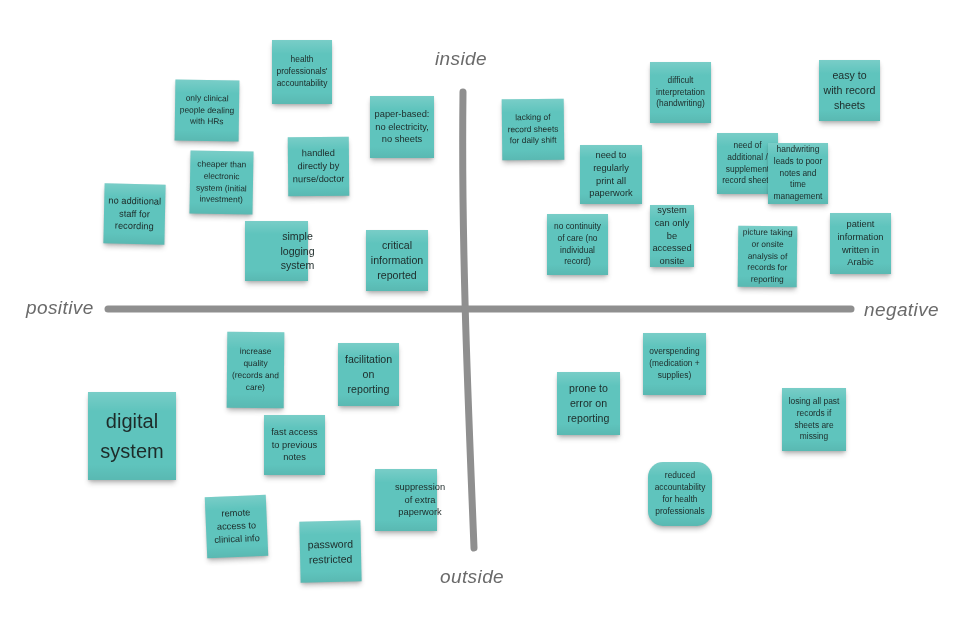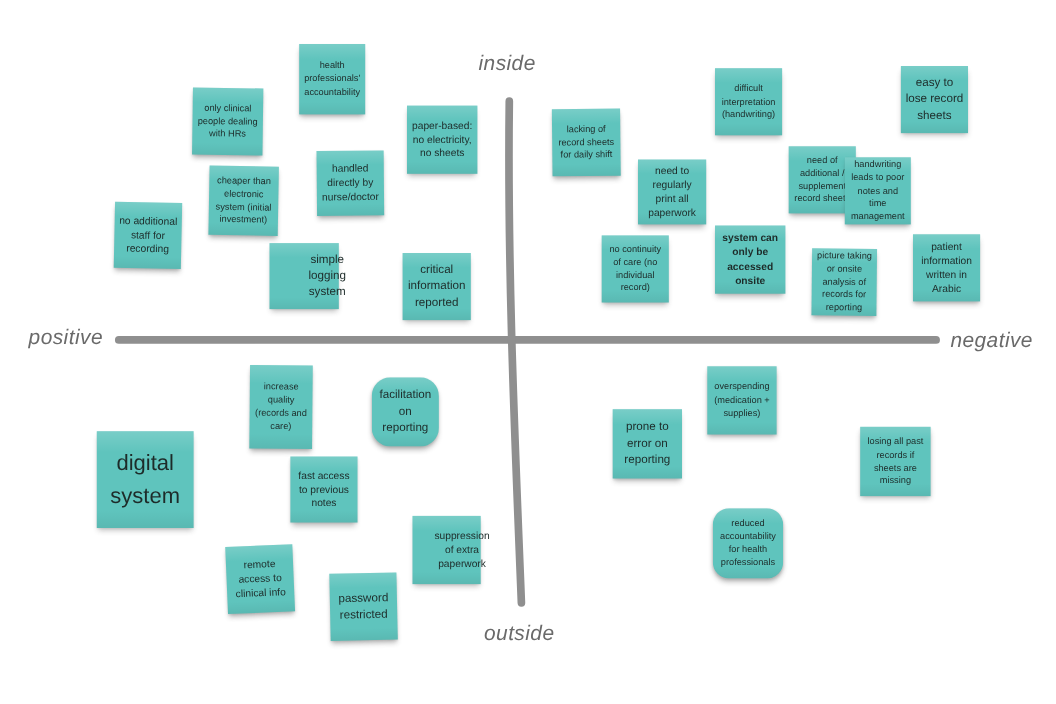--- a/index.html
+++ b/index.html
@@ -66,30 +66,30 @@
   <div class="note" style="left:370px;top:96px;width:64px;height:62px;">paper-based: no electricity, no sheets</div>
   <div class="note sm" style="left:190px;top:151px;width:63px;height:63px;transform:rotate(1deg);">cheaper than electronic system (initial investment)</div>
   <div class="note" style="left:288px;top:137px;width:61px;height:59px;transform:rotate(-.5deg);">handled directly by nurse/doctor</div>
   <div class="note" style="left:104px;top:184px;width:61px;height:60px;transform:rotate(1.2deg);">no additional staff for recording</div>
   <div class="note md" style="left:245px;top:221px;width:63px;height:60px;padding-left:45px;">simple logging system</div>
   <div class="note md" style="left:366px;top:230px;width:62px;height:61px;">critical information reported</div>
 
   <div class="note sm" style="left:502px;top:99px;width:62px;height:61px;transform:rotate(-.6deg);">lacking of record sheets for daily shift</div>
   <div class="note" style="left:580px;top:145px;width:62px;height:59px;">need to regularly print all paperwork</div>
   <div class="note sm" style="left:650px;top:62px;width:61px;height:61px;">difficult interpretation (handwriting)</div>
-  <div class="note md" style="left:819px;top:60px;width:61px;height:61px;">easy to lose record sheets</div>
+  <div class="note md" style="left:819px;top:60px;width:61px;height:61px;">easy to with record sheets</div>
   <div class="note sm" style="left:685px;top:133px;width:61px;height:61px;margin-left:32px;">need of additional / supplement record sheets</div>
   <div class="note sm" style="left:768px;top:143px;width:60px;height:61px;">handwriting leads to poor notes and time management</div>
   <div class="note sm" style="left:547px;top:214px;width:61px;height:61px;">no continuity of care (no individual record)</div>
-  <div class="note" style="left:650px;top:205px;width:64px;height:62px;font-weight:bold;">system can only be accessed onsite</div>
+  <div class="note" style="left:650px;top:205px;width:44px;height:62px;">system can only be accessed onsite</div>
   <div class="note sm" style="left:738px;top:226px;width:59px;height:61px;transform:rotate(.6deg);">picture taking or onsite analysis of records for reporting</div>
   <div class="note" style="left:830px;top:213px;width:61px;height:61px;">patient information written in Arabic</div>
 
   <div class="note sm" style="left:227px;top:332px;width:57px;height:76px;transform:rotate(.5deg);">increase quality (records and care)</div>
-  <div class="note md" style="left:338px;top:343px;width:61px;height:63px;border-radius:17px;">facilitation on reporting</div>
+  <div class="note md" style="left:338px;top:343px;width:61px;height:63px;">facilitation on reporting</div>
   <div class="note lg" style="left:88px;top:392px;width:88px;height:88px;">digital system</div>
   <div class="note" style="left:264px;top:415px;width:61px;height:60px;">fast access to previous notes</div>
   <div class="note" style="left:206px;top:496px;width:61px;height:61px;transform:rotate(-2.4deg);">remote access to clinical info</div>
   <div class="note md" style="left:300px;top:521px;width:61px;height:61px;transform:rotate(-1.2deg);">password restricted</div>
   <div class="note" style="left:375px;top:469px;width:62px;height:62px;padding-left:31px;">suppression of extra paperwork</div>
 
   <div class="note md" style="left:557px;top:372px;width:63px;height:63px;">prone to error on reporting</div>
   <div class="note sm" style="left:643px;top:333px;width:63px;height:62px;">overspending (medication + supplies)</div>
   <div class="note sm" style="left:648px;top:462px;width:64px;height:64px;border-radius:15px;">reduced accountability for health professionals</div>
   <div class="note sm" style="left:782px;top:388px;width:64px;height:63px;">losing all past records if sheets are missing</div>

